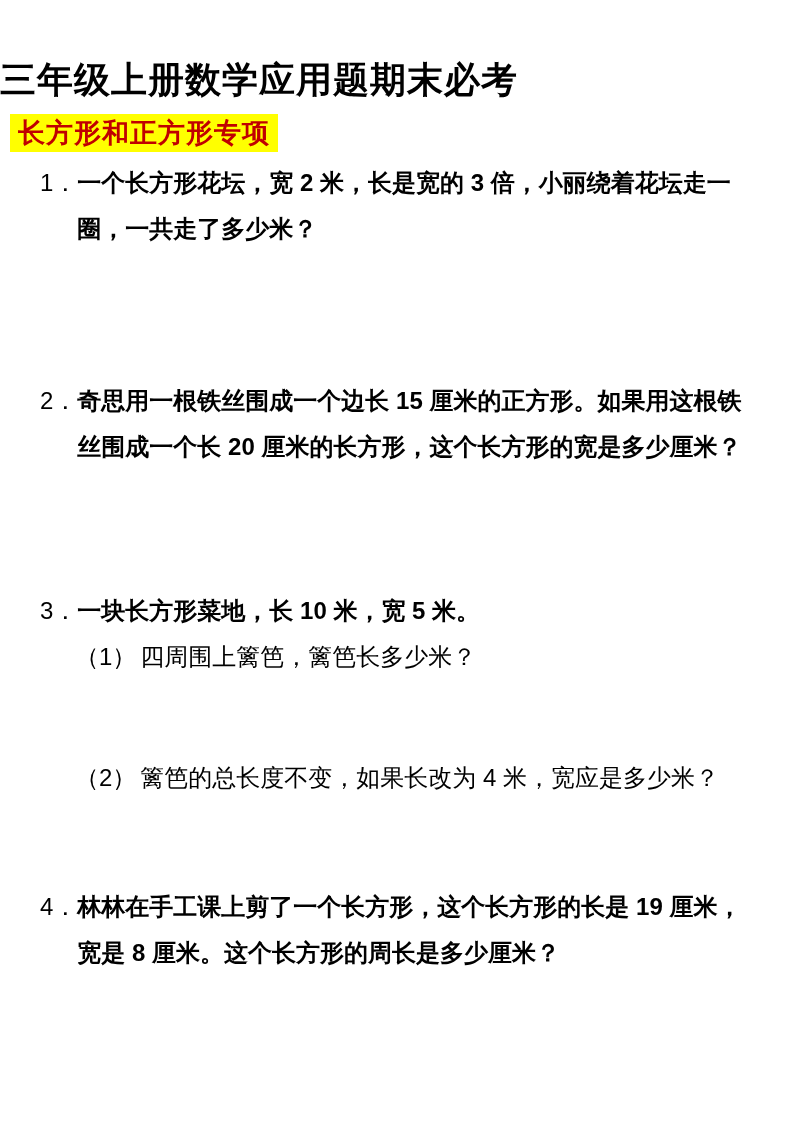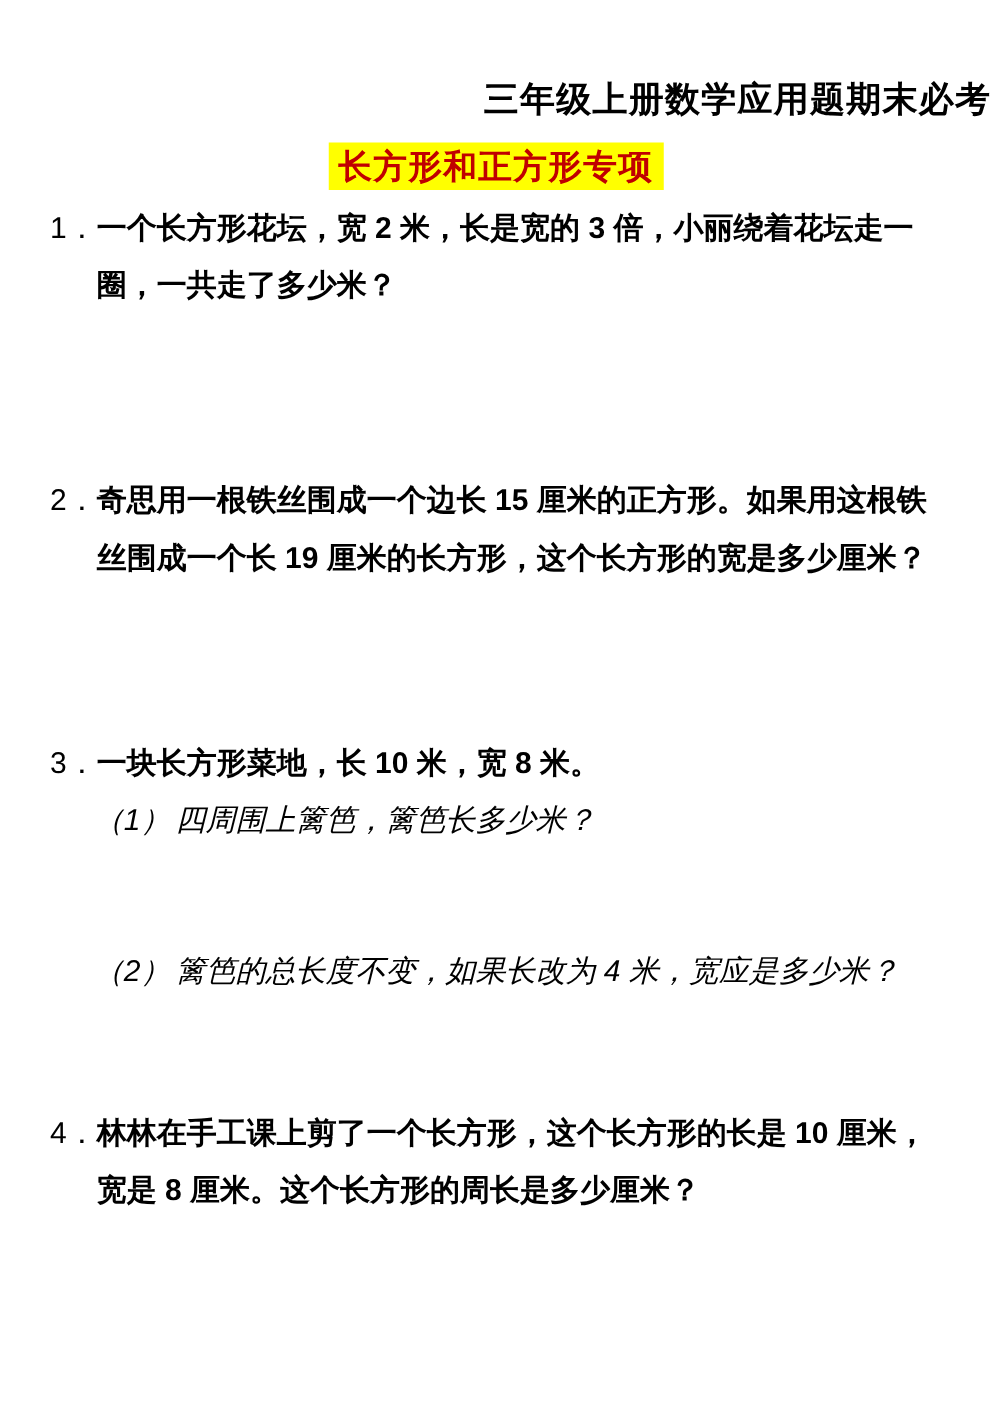--- a/index.html
+++ b/index.html
@@ -9,30 +9,31 @@
     width: 793px;
     height: 1122px;
     margin: 0 auto;
     background: #ffffff;
     color: #000000;
     font-family: "Liberation Sans", sans-serif;
     overflow: hidden;
   }
   .title {
     margin-top: 54px;
-    text-align: right;
-    font-size: 28px;
+    text-align: left;
+    font-size: 36px;
     line-height: 52px;
     font-weight: bold;
     letter-spacing: 1px;
     color: #000000;
   }
   .subtitle-row {
     margin-top: 8px;
-    text-align: center;
+    text-align: left;
+    padding-left: 10px;
   }
   .subtitle {
     display: inline-block;
     background: #FFFF00;
     color: #C00000;
     font-size: 27px;
     font-weight: bold;
     line-height: 34px;
     padding: 2px 8px;
     letter-spacing: 1px;
@@ -50,21 +51,20 @@
   .qnum {
     flex: 0 0 35px;
     white-space: nowrap;
   }
   .qtext {
     flex: 1;
     font-weight: bold;
   }
   .subpart {
     padding-left: 35px;
-    font-style: italic;
   }
   .subpart .plabel { margin-right: 4px; }
   .answer-space { width: 100%; }
   .space-1 { height: 126px; }
   .space-2 { height: 118px; }
   .space-3 { height: 75px; }
   .space-4 { height: 83px; }
 </style>
 </head>
 <body>
@@ -80,38 +80,38 @@
   <div class="body">
 
     <div class="question">
       <span class="qnum">1．</span>
       <div class="qtext">一个长方形花坛，宽 2 米，长是宽的 3 倍，小丽绕着花坛走一圈，一共走了多少米？</div>
     </div>
     <div class="answer-space space-1"></div>
 
     <div class="question">
       <span class="qnum">2．</span>
-      <div class="qtext">奇思用一根铁丝围成一个边长 15 厘米的正方形。如果用这根铁丝围成一个长 19 厘米的长方形，这个长方形的宽是多少厘米？</div>
+      <div class="qtext">奇思用一根铁丝围成一个边长 15 厘米的正方形。如果用这根铁丝围成一个长 20 厘米的长方形，这个长方形的宽是多少厘米？</div>
     </div>
     <div class="answer-space space-2"></div>
 
     <div class="question">
       <span class="qnum">3．</span>
-      <div class="qtext">一块长方形菜地，长 10 米，宽 8 米。</div>
+      <div class="qtext">一块长方形菜地，长 10 米，宽 5 米。</div>
     </div>
 
     <div class="subpart">
       <span class="plabel">（1）</span><span>四周围上篱笆，篱笆长多少米？</span>
     </div>
     <div class="answer-space space-3"></div>
 
     <div class="subpart">
       <span class="plabel">（2）</span><span>篱笆的总长度不变，如果长改为 4 米，宽应是多少米？</span>
     </div>
     <div class="answer-space space-4"></div>
 
     <div class="question">
       <span class="qnum">4．</span>
-      <div class="qtext">林林在手工课上剪了一个长方形，这个长方形的长是 10 厘米，宽是 8 厘米。这个长方形的周长是多少厘米？</div>
+      <div class="qtext">林林在手工课上剪了一个长方形，这个长方形的长是 19 厘米，宽是 8 厘米。这个长方形的周长是多少厘米？</div>
     </div>
 
   </div>
 </div>
 
 </body></html>

